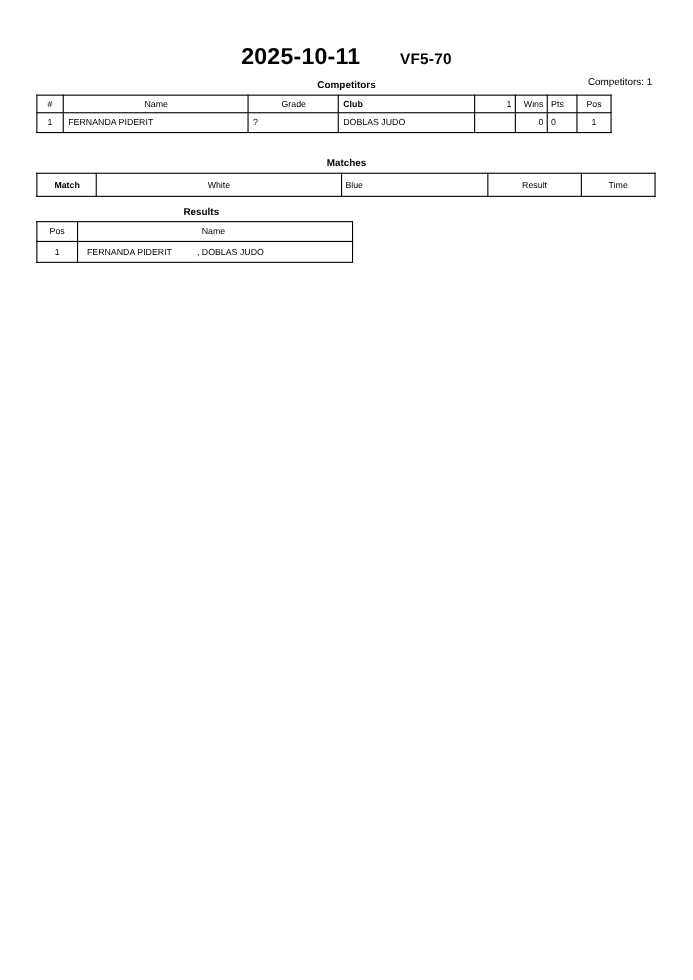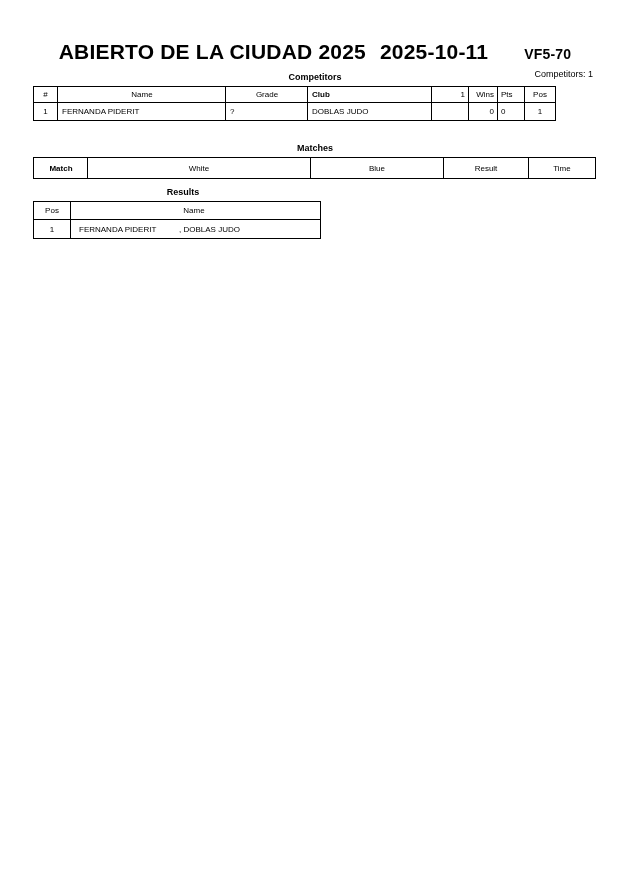--- a/index.html
+++ b/index.html
@@ -100,21 +100,21 @@
   
   .matches-wrap {
     margin: 4px 0 0 33px;
   }
   #matches-table {
     width: 538px;
   }
   #matches-table th { height: 16px; }
   .m-match  { width: 46px;  text-align: center; padding-left: 4px; font-weight: bold; }
   .m-white  { width: 216px; text-align: center; }
-  .m-blue   { width: 126px; text-align: center; }
+  .m-blue   { width: 126px; text-align: left; }
   .m-result { width: 78px;  text-align: center; }
   .m-time   { width: 60px;  text-align: center; }
 
   
   .results-wrap {
     margin: 4px 0 0 33px;
   }
   #results-table {
     width: 282px;
   }
@@ -125,21 +125,20 @@
   .th-rpos  { text-align: center; }
   .th-rname { text-align: center; padding-left: 0; }
   .res-name { display: inline-block; width: 100px; }
   .res-club { display: inline-block; }
 </style>
 </head>
 <body>
 
 <div class="doc-header">
   <div class="title-line">
-    <span class="title-event">ABIERTO DE LA CIUDAD 2025</span>
     <span class="title-date">2025-10-11</span>
     <span class="title-cat">VF5-70</span>
   </div>
 </div>
 
 <div class="section-label">Competitors</div>
 <div class="competitors-count">Competitors: 1</div>
 
 <div class="competitors-wrap">
   <table id="competitors-table">

